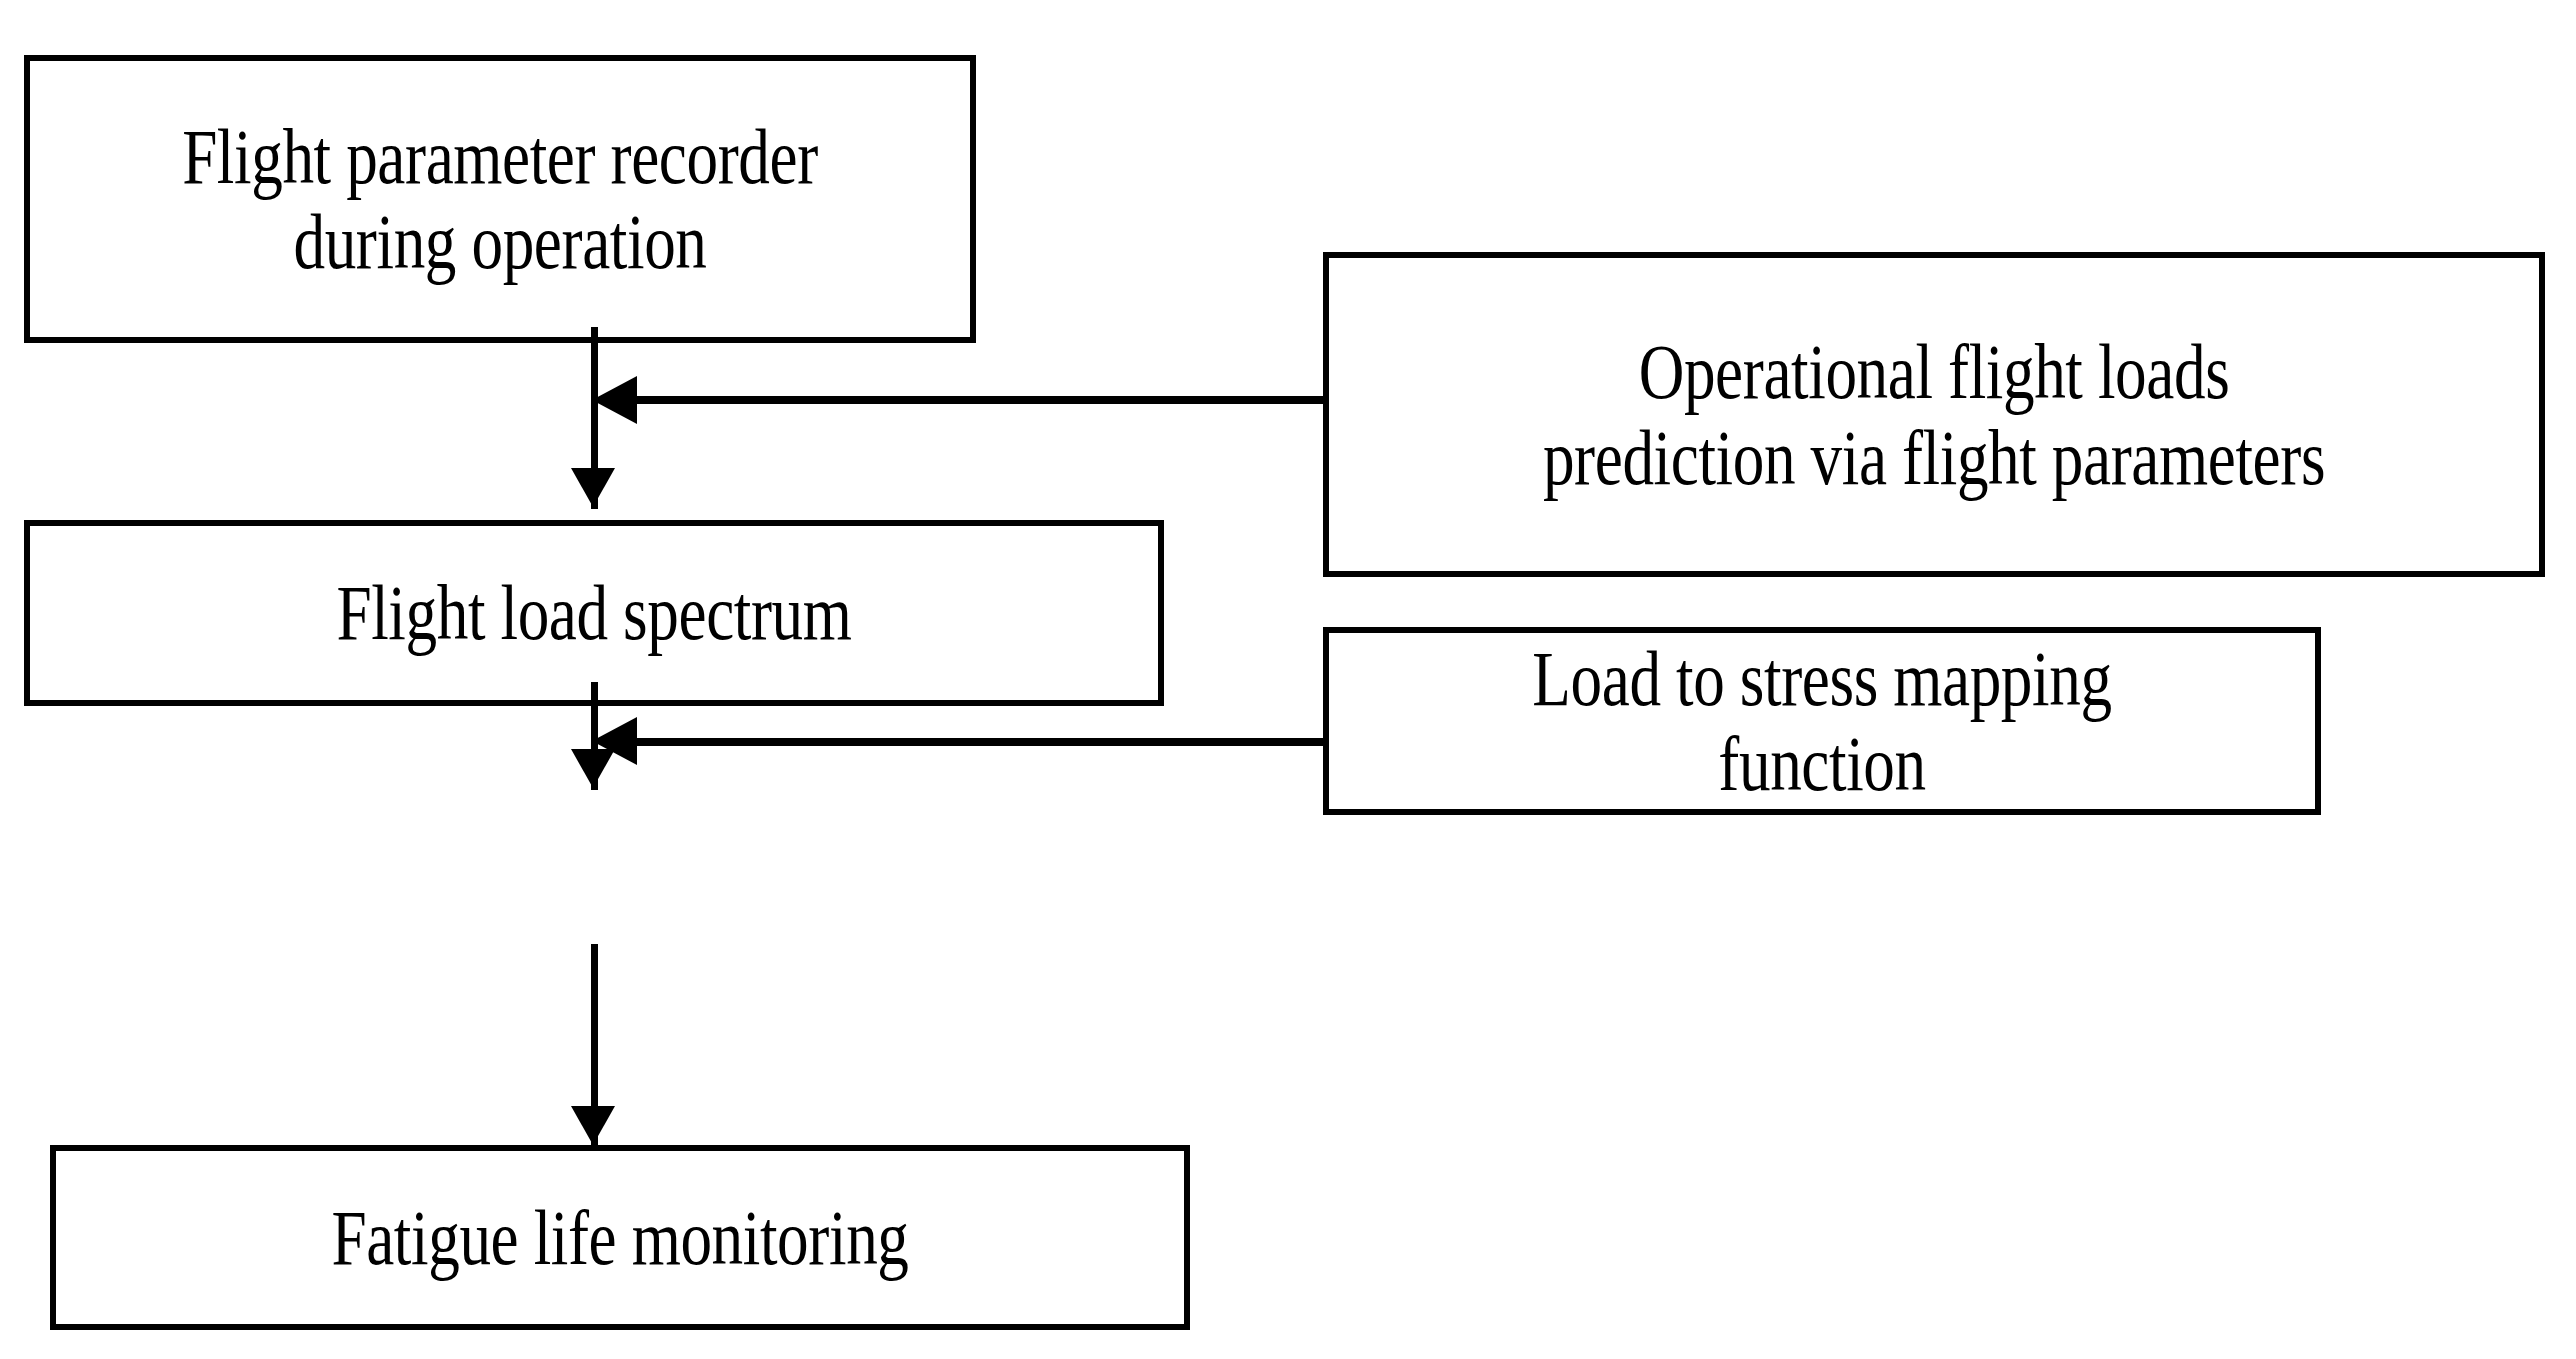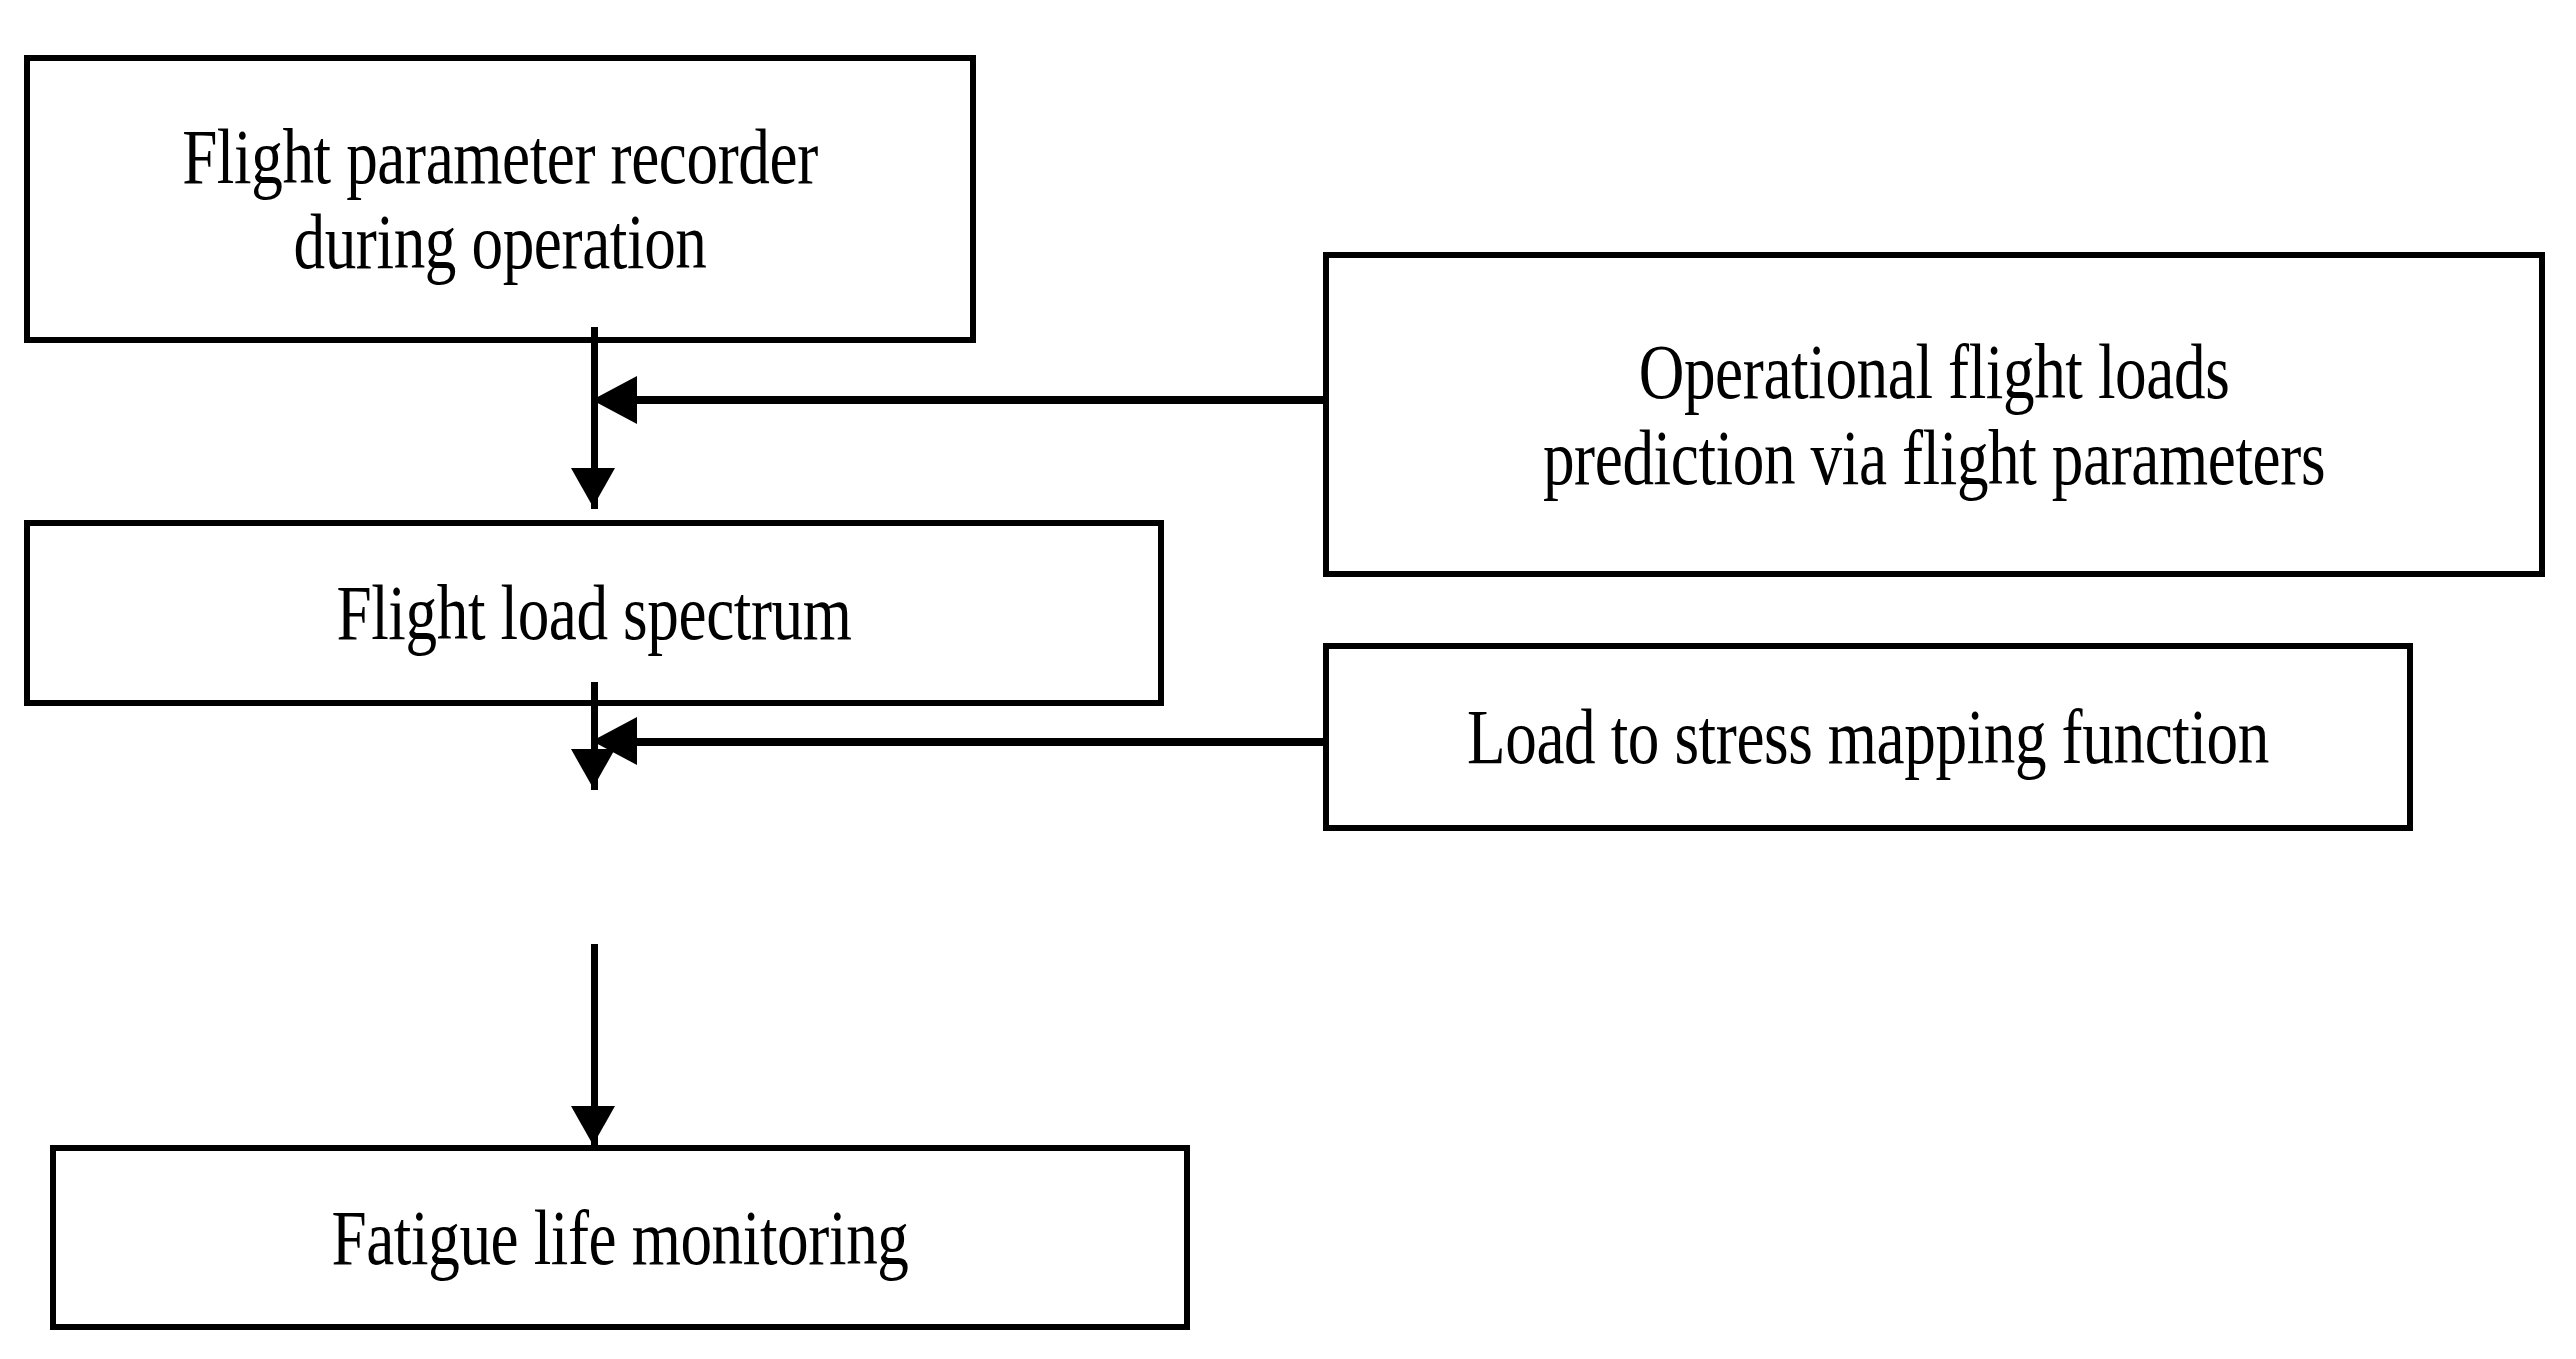--- a/index.html
+++ b/index.html
@@ -39,21 +39,21 @@
   }
 
   
   #node-flight-recorder { left: 24px;  top: 39px;   width: 952px; height: 288px; margin-top: 16px; }
   #node-flight-load     { left: 24px;  top: 520px;  width: 1140px; height: 186px; }
   #node-component-stress{ left: 24px;  top: 787px;  width: 1140px; height: 157px; }
   #node-fatigue-life    { left: 24px;  top: 1145px; width: 1140px; height: 185px; margin-left: 26px; }
 
   
   #node-loads-prediction{ left: 1323px; top: 252px; width: 1222px; height: 325px; }
-  #node-load-stress-map { left: 1323px; top: 643px; width: 1090px; height: 188px; }
+  #node-load-stress-map { left: 1323px; top: 627px; width: 998px; height: 188px; }
 
   #node-flight-recorder .label { font-size: 79px; }
   #node-flight-load .label     { font-size: 79px; }
   #node-component-stress .label{ font-size: 79px; }
   #node-fatigue-life .label    { font-size: 79px; }
   #node-loads-prediction .label{ font-size: 79px; }
   #node-load-stress-map .label { font-size: 79px; }
 
   
   .vline {

